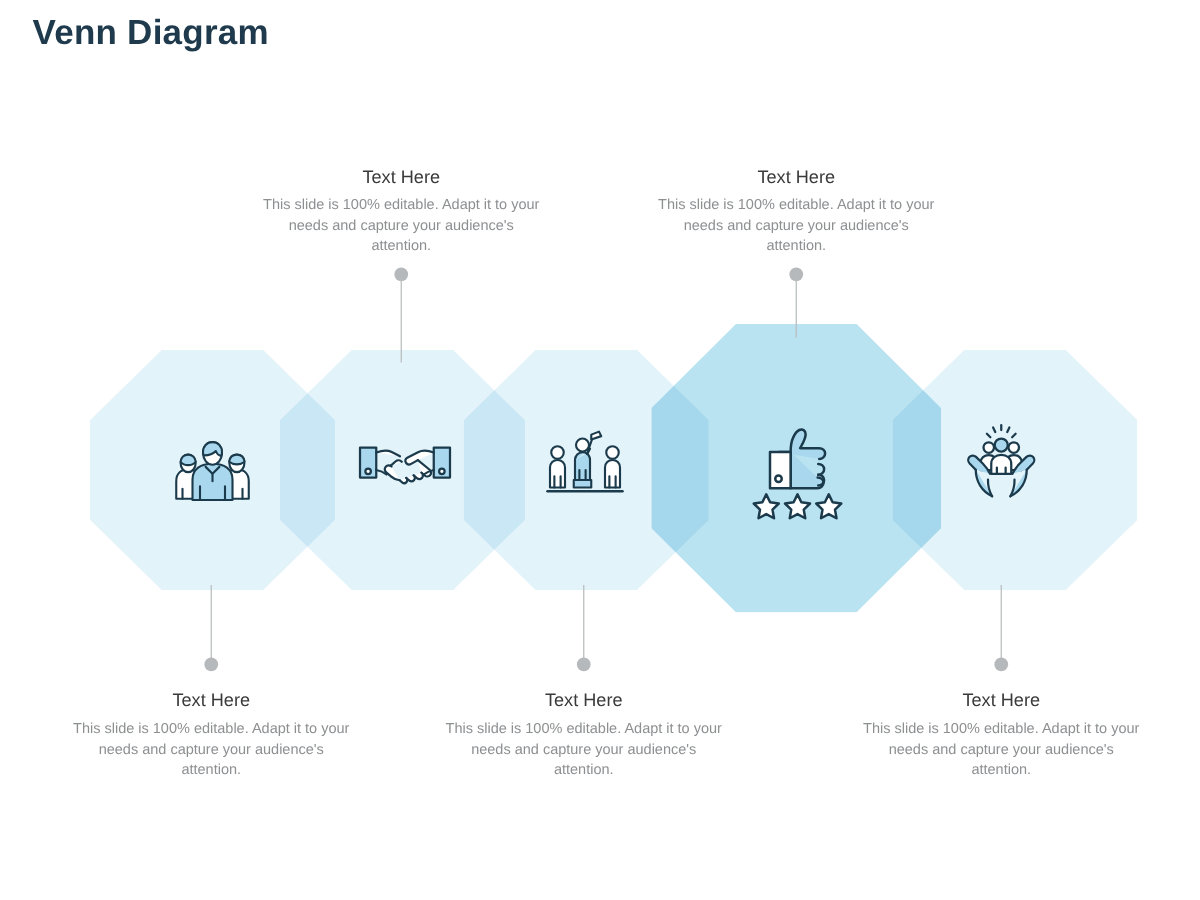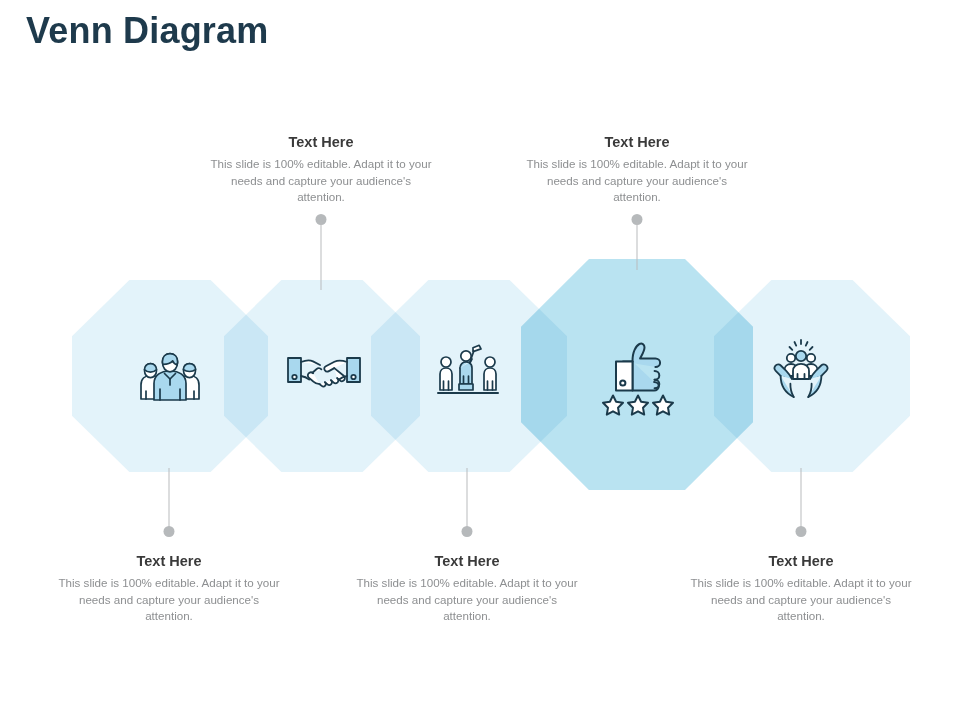--- a/index.html
+++ b/index.html
@@ -8,21 +8,21 @@
     background:#ffffff;
     font-family:"Liberation Sans", sans-serif;
     overflow:hidden;
     position:relative;
   }
   #slide{position:relative;width:960px;height:720px;}
 
   
   #page-title{
     position:absolute;left:26px;top:10px;
-    font-size:36px;font-weight:bold;
+    font-size:28px;font-weight:bold;
     color:#1e3a4c;letter-spacing:.2px;
     white-space:nowrap;
   }
 
   
   #octagon-band{position:absolute;left:0;top:0;width:960px;height:720px;}
 
   .octagon{
     position:absolute;
     clip-path:polygon(29.3% 0%,70.7% 0%,100% 29.3%,100% 70.7%,70.7% 100%,29.3% 100%,0% 70.7%,0% 29.3%);
@@ -37,21 +37,21 @@
   }
   .connector .dot{
     position:absolute;left:50%;transform:translateX(-50%);
     width:11px;height:11px;border-radius:50%;
     background:#b6b9bb;
   }
 
   
   .tblock{position:absolute;width:230px;text-align:center;}
   .tblock .t-head{
-    font-size:14.5px;font-weight:bold;color:#3a3a3a;
+    font-size:14.5px;font-weight:normal;color:#3a3a3a;
     margin:0 0 5px 0;line-height:1.2;
   }
   .tblock .t-body{
     font-size:11.6px;color:#8d8f91;line-height:1.42;margin:0;
   }
 
   
   .icon-wrap{position:absolute;display:flex;align-items:center;justify-content:center;}
   .icon-wrap svg{display:block;}
 </style>

